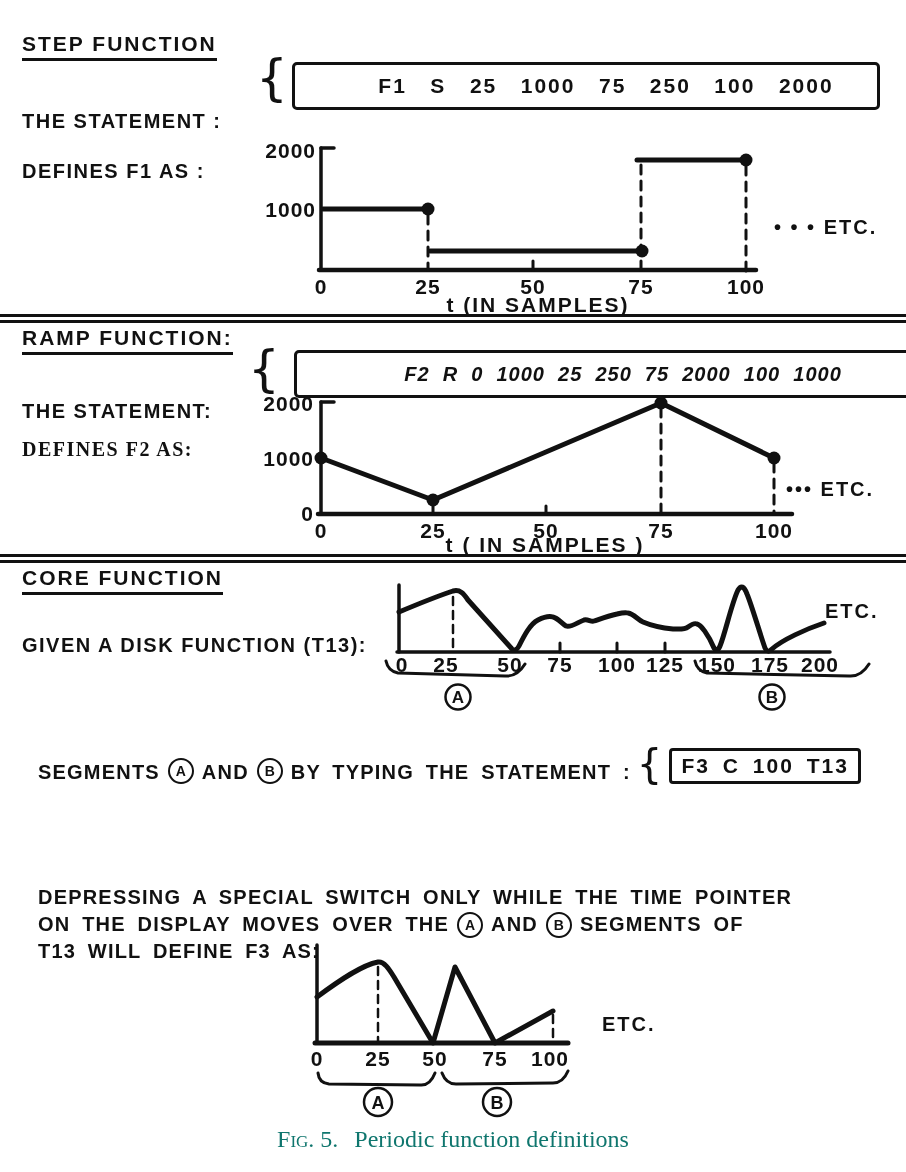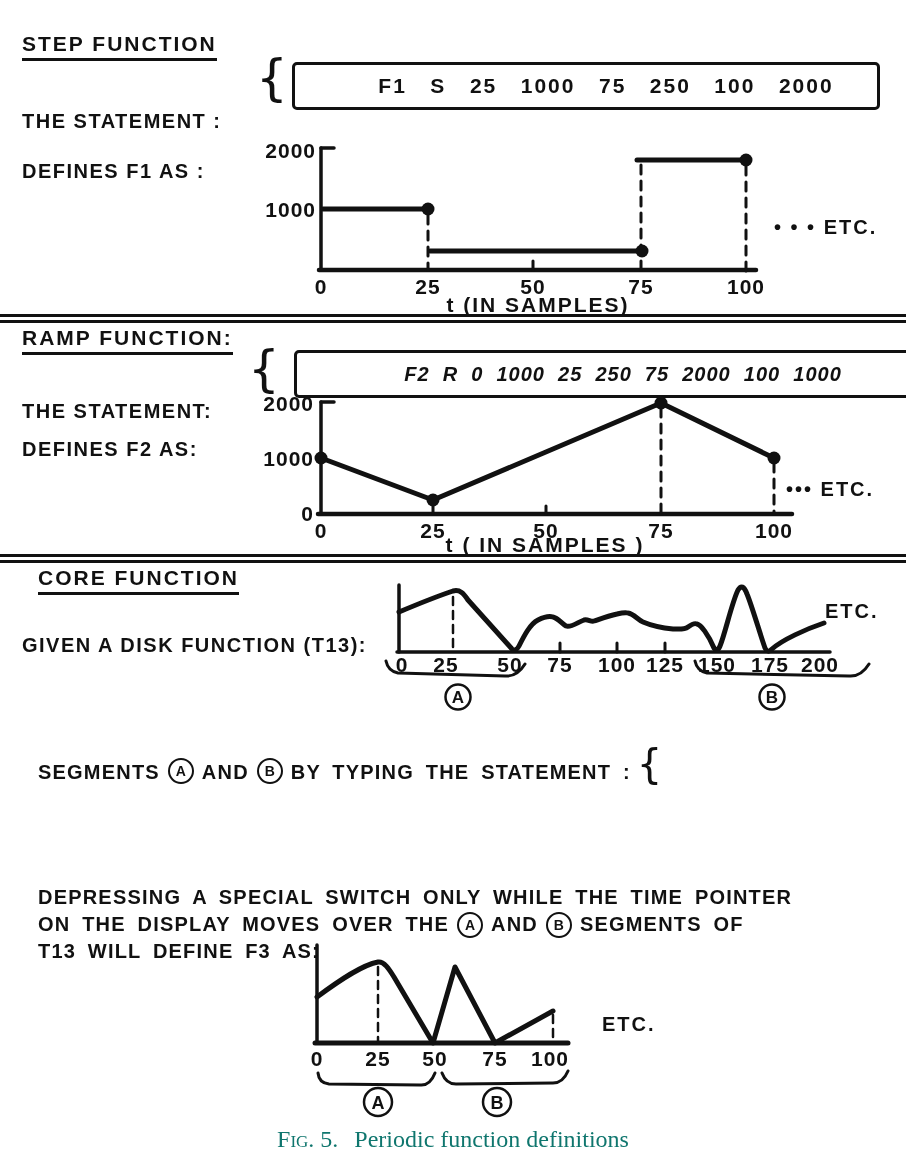--- a/index.html
+++ b/index.html
@@ -87,21 +87,21 @@
   <div class="rule" style="top:314px;"></div>
 
   <div class="sec-title" style="left:22px;top:326px;">RAMP FUNCTION:</div>
 
   <div class="label" style="left:22px;top:360px;">THE STATEMENT:</div>
   <div class="big-brace" style="left:248px;top:344px;">{</div>
   <div class="stmt-box" style="left:294px;top:350px;width:572px;height:42px;font-size:20px;letter-spacing:1px;font-style:italic;">
     <span>F2  R  0  1000  25  250  75  2000  100  1000</span>
   </div>
 
-  <div class="label" style="left:22px;top:398px;">DEFINES F2 AS:</div>
+  <div class="label" style="left:22px;top:398px;font-family:Liberation Serif, serif;">DEFINES F2 AS:</div>
 
   <svg width="666" height="164" viewBox="0 0 666 164" style="left:240px;top:388px;">
     <g stroke="#111" fill="none" stroke-linecap="round" stroke-linejoin="round">
       <path d="M81,14 V126" stroke-width="3.5"></path>
       <path d="M81,14 h13" stroke-width="3.5"></path>
       <path d="M78,126 H552" stroke-width="4.5"></path>
       <path d="M306,118 V126" stroke-width="3"></path>
       <path d="M81,70 L193,112 L421,15 L534,70" stroke-width="5"></path>
       <path d="M193,117 V126" stroke-width="3" stroke-dasharray="8 6"></path>
       <path d="M421,20 V126" stroke-width="3" stroke-dasharray="9 7"></path>
@@ -124,21 +124,21 @@
       <text x="306" y="150">50</text>
       <text x="421" y="150">75</text>
       <text x="534" y="150">100</text>
     </g>
     <text class="etc" x="546" y="108">••• ETC.</text>
     <text class="xlabel" x="305" y="164" text-anchor="middle">t ( IN SAMPLES )</text>
   </svg>
 
   <div class="rule" style="top:554px;"></div>
 
-  <div class="sec-title" style="left:22px;top:566px;margin-left:16px;">CORE FUNCTION</div>
+  <div class="sec-title" style="left:22px;top:566px;">CORE FUNCTION</div>
   <div class="label" style="left:22px;top:594px;">GIVEN A DISK FUNCTION (T13):</div>
 
   <svg width="528" height="148" viewBox="0 0 528 148" style="left:378px;top:572px;">
     <g stroke="#111" fill="none" stroke-linecap="round" stroke-linejoin="round">
       <path d="M21,13 V80" stroke-width="3.5"></path>
       <path d="M19,80 H452" stroke-width="3.5"></path>
       <path d="M182,71 V80" stroke-width="3"></path>
       <path d="M239,71 V80" stroke-width="3"></path>
       <path d="M287,71 V80" stroke-width="3"></path>
       <path d="M21,40 C40,32 60,24 75,19 C82,17 86,22 90,28 L134,77 C136,79 139,78 141,74
@@ -171,20 +171,21 @@
   </svg>
 
   <div class="para" style="left:38px;top:742px;">
     <div class="pline" style="height:42px;align-items:flex-end;">
       <span>SEGMENTS</span>
       <span class="circ">A</span>
       <span>AND</span>
       <span class="circ">B</span>
       <span>BY TYPING THE STATEMENT :</span>
       <span class="inline-brace">{</span>
+      <span class="inline-box">F3 C 100 T13</span>
     </div>
   </div>
 
   <div class="para" style="left:38px;top:884px;">
     <div class="pline">DEPRESSING A SPECIAL SWITCH ONLY WHILE THE TIME POINTER</div>
     <div class="pline">
       <span>ON THE DISPLAY MOVES OVER THE</span>
       <span class="circ">A</span>
       <span>AND</span>
       <span class="circ">B</span>

